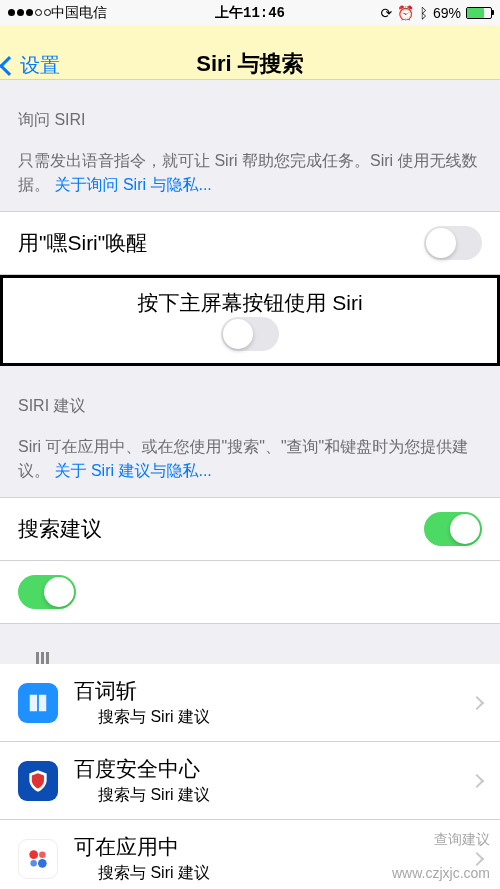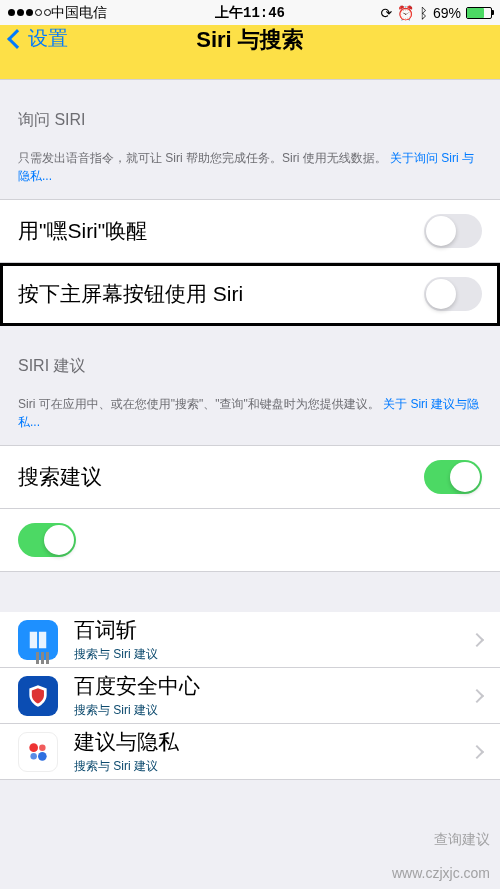--- a/index.html
+++ b/index.html
@@ -31,24 +31,24 @@
       position: relative; display: flex; align-items: center;
     }
     .battery::after {
       content: ''; position: absolute; right: -3px; width: 2px; height: 5px;
       background: #000; border-radius: 0 1px 1px 0;
     }
     .battery-fill { width: 69%; height: 100%; background: #4cd964; border-radius: 1px; }
     
     .nav-bar {
       height: 55px;
-      background: #fde047;
-      display: flex;
-      align-items: flex-start;
-      padding: 0 10px;
+      background: #fef9c3;
+      display: flex;
+      align-items: flex-end;
+      padding: 0 2px;
       border-bottom: 1px solid #d1d1d6;
       position: relative;
     }
     .back-btn {
       display: flex; align-items: center; color: #007aff; font-size: 20px;
       gap: 4px; z-index: 2;
     }
     .chevron-left {
       width: 14px; height: 14px; border-left: 3px solid #007aff;
       border-bottom: 3px solid #007aff; transform: rotate(45deg);
@@ -58,21 +58,21 @@
       font-size: 22px; font-weight: 600; color: #000;
     }
     
     .section-header {
       padding: 30px 18px 10px;
       font-size: 16px;
       color: #6d6d72;
     }
     .section-desc {
       padding: 8px 18px 14px;
-      font-size: 12px;
+      font-size: 16px;
       color: #6d6d72;
       line-height: 1.5;
     }
     .section-desc .link { color: #007aff; }
     
     .cell {
       background: #fff;
       padding: 14px 18px;
       display: flex;
       align-items: center;
@@ -81,52 +81,53 @@
       border-bottom: 1px solid #d1d1d6;
       font-size: 21px;
       color: #000;
     }
     .cell + .cell { border-top: none; }
     .cell.highlighted {
       outline: 3px solid #000;
       outline-offset: -3px;
       position: relative;
       z-index: 1;
+      flex-direction: column;
     }
     
     .toggle {
       width: 58px; height: 34px; border-radius: 17px;
       position: relative; background: #e5e5ea;
     }
     .toggle.on { background: #4cd964; }
     .toggle-knob {
       width: 30px; height: 30px; border-radius: 50%; background: #fff;
       position: absolute; top: 2px; left: 2px;
       box-shadow: 0 2px 4px rgba(0,0,0,0.2);
     }
     .toggle.on .toggle-knob { left: 26px; }
     
     .app-cell {
       background: #fff;
-      padding: 4px 18px;
+      padding: 13px 18px;
       display: flex;
       align-items: center;
       gap: 16px;
       border-bottom: 1px solid #d1d1d6;
     }
     .app-cell:first-of-type { border-top: 1px solid #d1d1d6; }
     .app-icon {
       width: 40px; height: 40px; border-radius: 9px;
       display: flex; align-items: center; justify-content: center;
       font-size: 18px; color: #fff; font-weight: bold;
       flex-shrink: 0;
     }
     .app-text { flex: 1; }
     .app-title { font-size: 21px; color: #000; }
-    .app-sub { font-size: 12px; color: #0c4a6e; margin-top: 2px; }
+    .app-sub { font-size: 16px; color: #000000; margin-top: 2px; margin-left: 24px; }
     .chevron-right {
       width: 10px; height: 10px; border-right: 2px solid #c7c7cc;
       border-top: 2px solid #c7c7cc; transform: rotate(45deg);
     }
     
     .spacer { height: 40px; }
     
     .watermark {
       position: absolute; bottom: 40px; right: 10px;
       font-size: 14px; color: rgba(128,128,128,0.7);
@@ -251,20 +252,20 @@
 <div class="app-cell">
   <div class="app-icon" style="background:#fff;border:1px solid #eee">
     <svg width="26" height="26" viewBox="0 0 24 24">
         <circle cx="8" cy="8" r="4" fill="#e33"></circle>
         <circle cx="16" cy="16" r="4" fill="#3070e0"></circle>
         <circle cx="8" cy="16" r="3" fill="#3070e0" opacity="0.8"></circle>
         <circle cx="16" cy="8" r="3" fill="#e33" opacity="0.8"></circle>
       </svg>
   </div>
   <div class="app-text">
-    <div class="app-title">建议与隐私</div>
+    <div class="app-title">可在应用中</div>
     <div class="app-sub">搜索与 Siri 建议</div>
   </div>
   <div class="chevron-right"></div>
 </div>
 
 <div class="watermark">查询建议</div>
 <div class="watermark2">www.czjxjc.com</div>
 
 </body></html>

